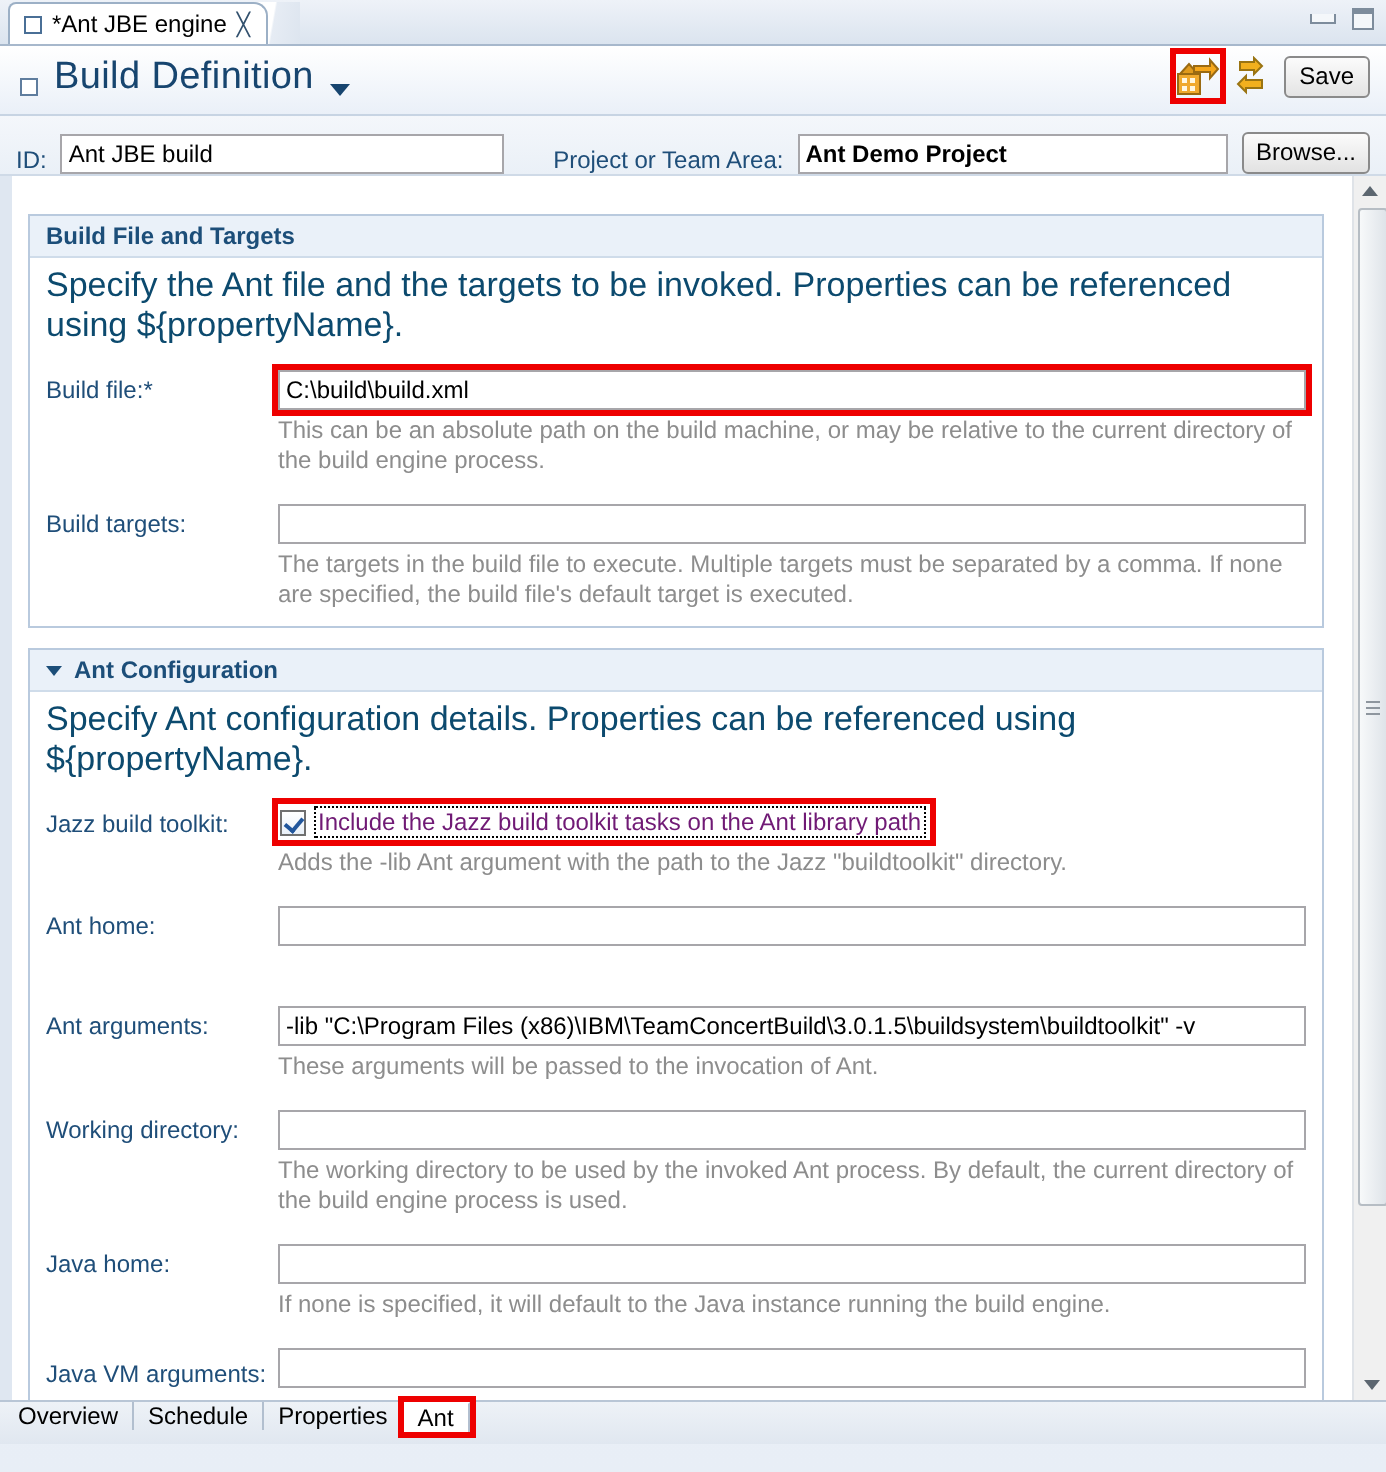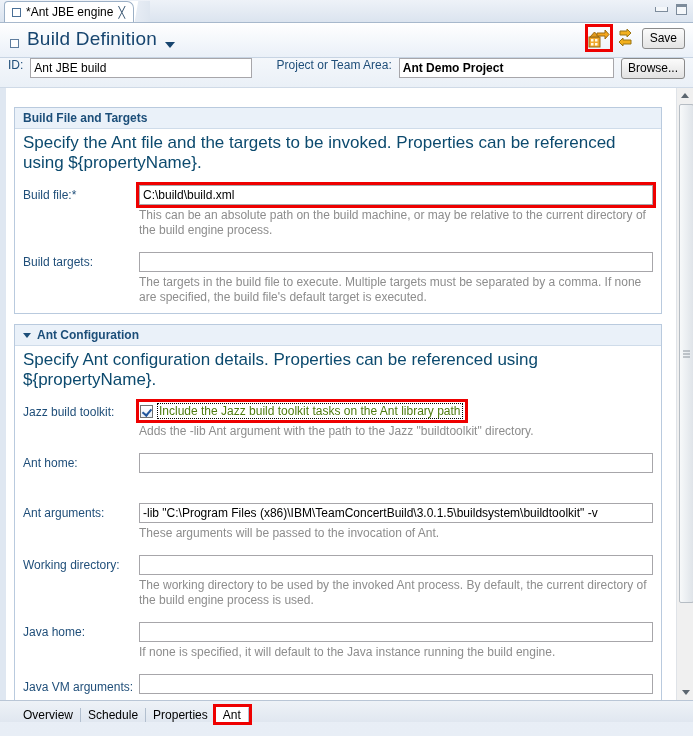--- a/index.html
+++ b/index.html
@@ -172,21 +172,21 @@
     text-align: center;
   }
 
   
   .idrow {
     position: relative;
     height: 30px;
     background: linear-gradient(#f4f7fb, #eaf0f7);
     border-bottom: 1px solid #cfdae7;
     display: flex;
-    align-items: flex-start;
+    align-items: flex-end;
     padding: 0 8px;
     box-sizing: border-box;
     gap: 7px;
   }
   .lbl { color: #1f4e79; font-size: 12px; white-space: nowrap; }
   .txt {
     box-sizing: border-box;
     height: 20px;
     background: #ffffff;
     border: 1px solid #a7a6aa;
@@ -305,21 +305,21 @@
     content: "";
     position: absolute;
     left: 3px; top: 1px;
     width: 4px; height: 7px;
     border: solid #21569c;
     border-width: 0 2px 2px 0;
     transform: rotate(40deg);
   }
   .cblabel {
     font-size: 12px;
-    color: #4d7c0f;
+    color: #701a75;
     border: 1px dotted #000;
     padding: 0 1px;
     white-space: nowrap;
   }
 
   
   .vscroll {
     position: absolute;
     right: 0; top: 0;
     width: 17px;
@@ -379,22 +379,22 @@
     height: 15px;
   }
 
   
   .bottomtabs {
     position: relative;
     height: 22px;
     background: linear-gradient(#eef2f7, #e0e7f0);
     border-top: 1px solid #b9c6d6;
     display: flex;
-    align-items: flex-end;
-    padding-left: 16px;
+    align-items: flex-start;
+    padding-left: 2px;
     box-sizing: border-box;
   }
   .btab {
     display: flex;
     align-items: center;
     padding: 0 7px;
     font-size: 12px;
     color: #000;
     border-right: 1px solid #b2bfcf;
     cursor: pointer;

